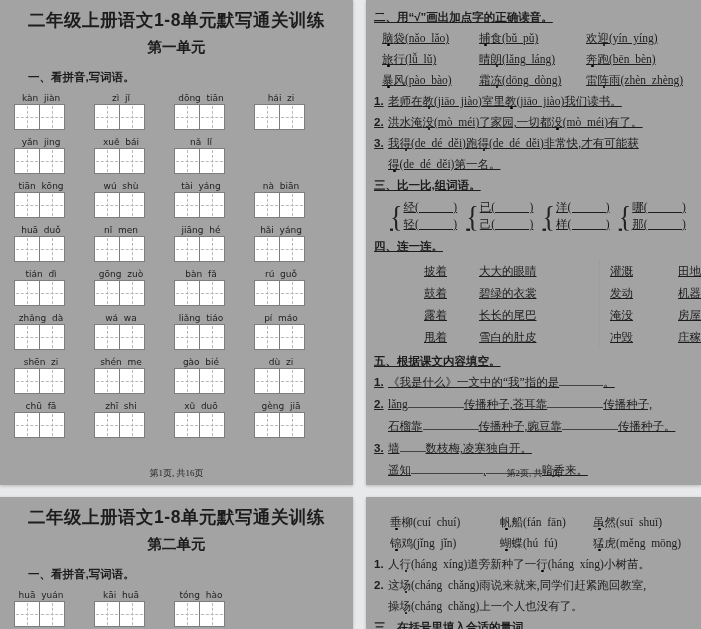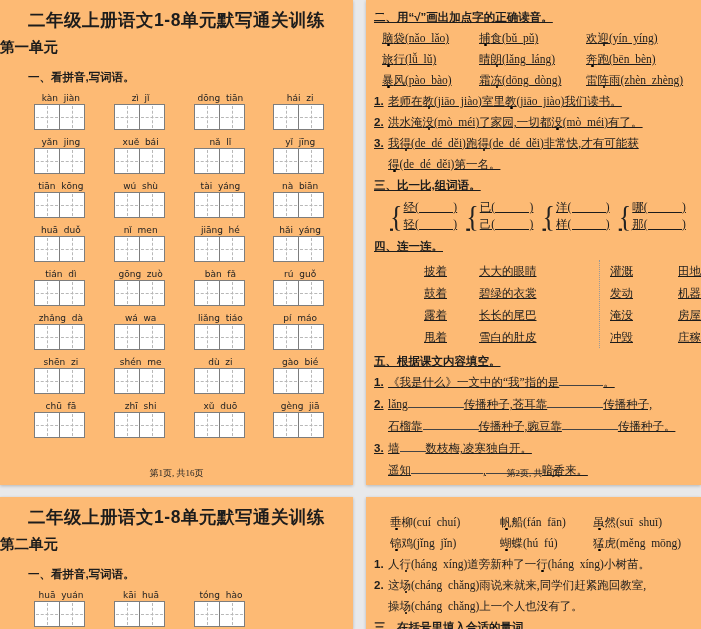--- a/index.html
+++ b/index.html
@@ -1,32 +1,32 @@
 <!DOCTYPE html>
 <html><head>
 <meta charset="utf-8">
 <style>
   html,body{margin:0;padding:0;}
   body{width:701px;height:629px;overflow:hidden;background:#e8e9eb;position:relative;
        font-family:"Liberation Serif",serif;color:#1c1c1c;}
-  .page{position:absolute;background:#fdba74;box-shadow:0 1px 3px rgba(0,0,0,.22);overflow:hidden;}
+  .page{position:absolute;background:#a3a3a3;box-shadow:0 1px 3px rgba(0,0,0,.22);overflow:hidden;}
   #p1{left:0;top:0;width:353px;height:485px;}
   #p2{left:366px;top:0;width:335px;height:485px;text-decoration:underline;}
   #p3{left:0;top:497px;width:353px;height:132px;}
   #p4{left:366px;top:497px;width:335px;height:160px;}
 
   .title{font-family:"Liberation Sans",sans-serif;font-weight:bold;font-size:17.5px;
          text-align:center;margin-top:8px;letter-spacing:.5px;}
   .unit{font-family:"Liberation Sans",sans-serif;font-weight:bold;font-size:14.5px;
-        text-align:left;margin-top:6px;}
+        text-align:center;margin-top:6px;}
   .sec{font-family:"Liberation Sans",sans-serif;font-weight:bold;font-size:11.5px;}
   .p1sec{margin:13px 0 7px 28px;}
 
   
-  .grid{padding-left:34px;}
+  .grid{padding-left:14px;}
   .grow{display:flex;margin-bottom:6px;}
   .word{width:54px;margin-right:26px;}
   .py{font-family:"DejaVu Sans",sans-serif;font-size:9px;height:12px;line-height:12px;
       text-align:center;white-space:pre;color:#222;}
   .box{display:flex;}
   .cell{position:relative;width:26px;height:26px;border:1px solid #7d7d7d;background:#fff;box-sizing:border-box;}
   .cell + .cell{margin-left:-1px;}
   .cell::before{content:"";position:absolute;left:1px;right:1px;top:50%;border-top:1px dashed #b8b8b8;}
   .cell::after{content:"";position:absolute;top:1px;bottom:1px;left:50%;border-left:1px dashed #b8b8b8;}
 
@@ -119,27 +119,20 @@
             <div class="cell"></div>
           </div>
         </div>
       <div class="word">
           <div class="py">nǎ  lǐ</div>
           <div class="box">
             <div class="cell"></div>
             <div class="cell"></div>
           </div>
         </div>
-      <div class="word">
-          <div class="py">yǐ  jīng</div>
-          <div class="box">
-            <div class="cell"></div>
-            <div class="cell"></div>
-          </div>
-        </div>
     </div>
     <div class="grow">
       <div class="word">
           <div class="py">tiān  kōng</div>
           <div class="box">
             <div class="cell"></div>
             <div class="cell"></div>
           </div>
         </div>
       <div class="word">
@@ -263,28 +256,28 @@
           </div>
         </div>
       <div class="word">
           <div class="py">shén  me</div>
           <div class="box">
             <div class="cell"></div>
             <div class="cell"></div>
           </div>
         </div>
       <div class="word">
+          <div class="py">gào  bié</div>
+          <div class="box">
+            <div class="cell"></div>
+            <div class="cell"></div>
+          </div>
+        </div>
+      <div class="word">
           <div class="py">dù  zi</div>
-          <div class="box">
-            <div class="cell"></div>
-            <div class="cell"></div>
-          </div>
-        </div>
-      <div class="word">
-          <div class="py">gào  bié</div>
           <div class="box">
             <div class="cell"></div>
             <div class="cell"></div>
           </div>
         </div>
     </div>
     <div class="grow">
       <div class="word">
           <div class="py">chū  fā</div>
           <div class="box">

